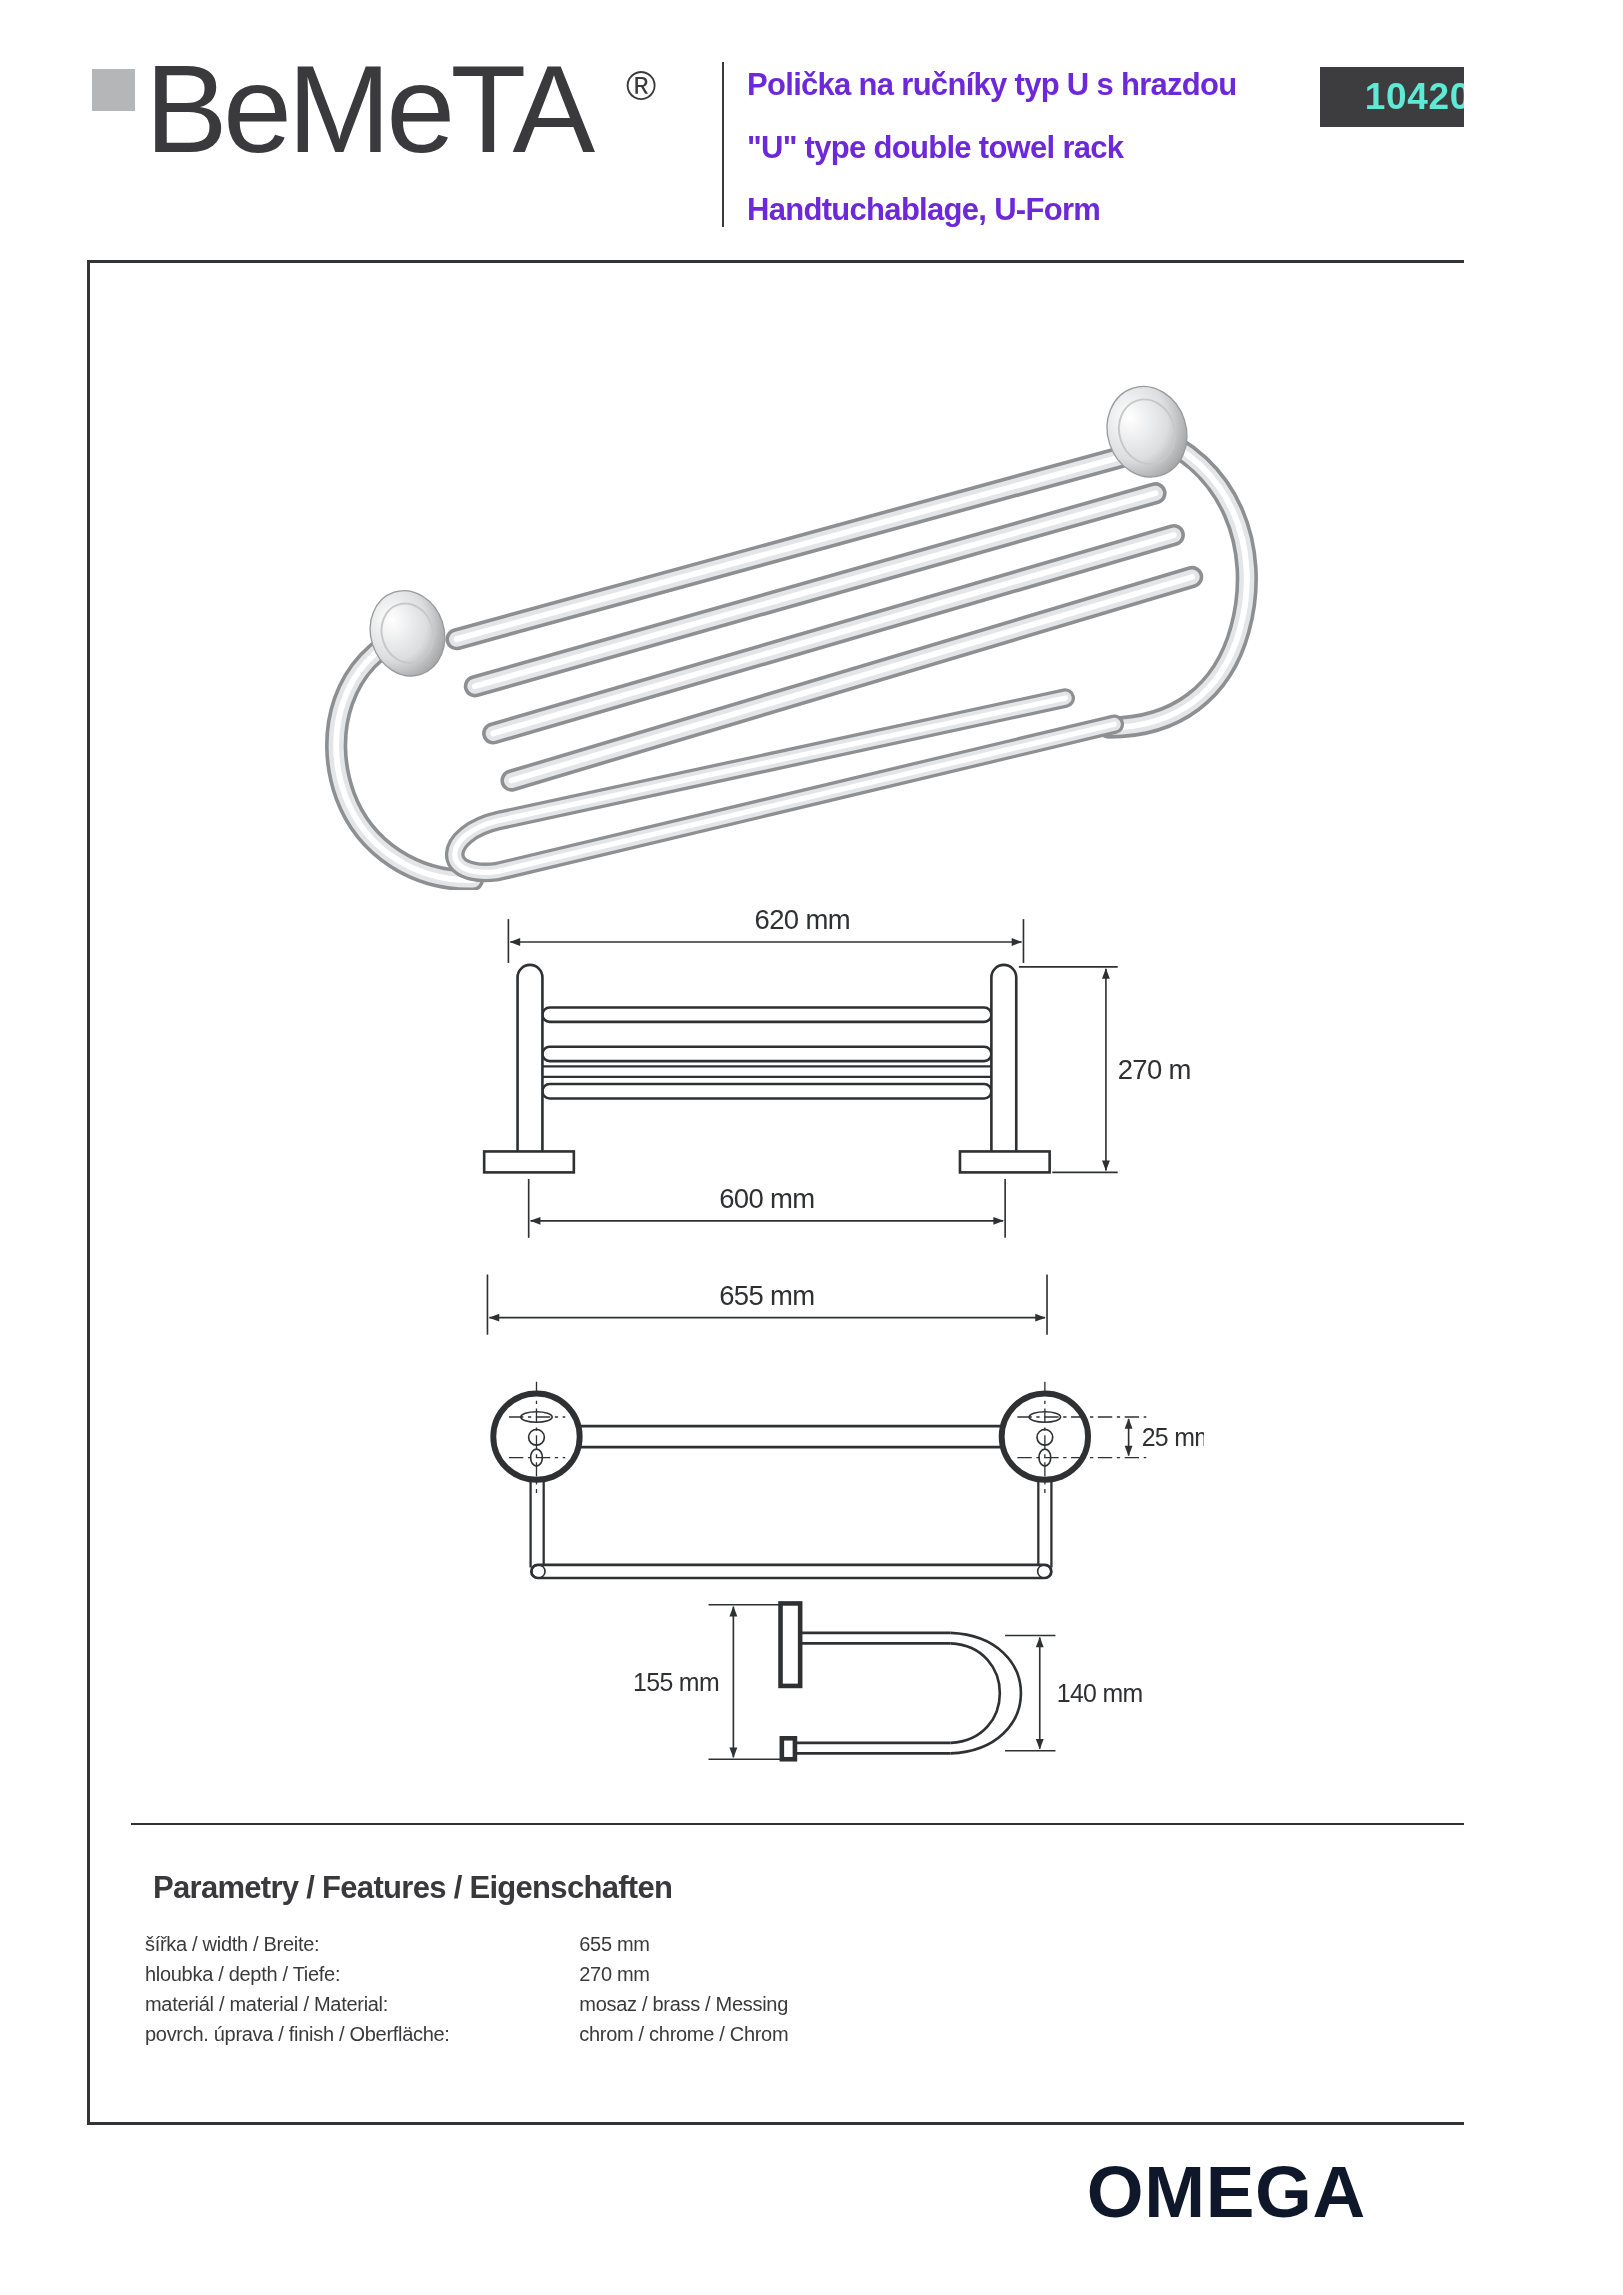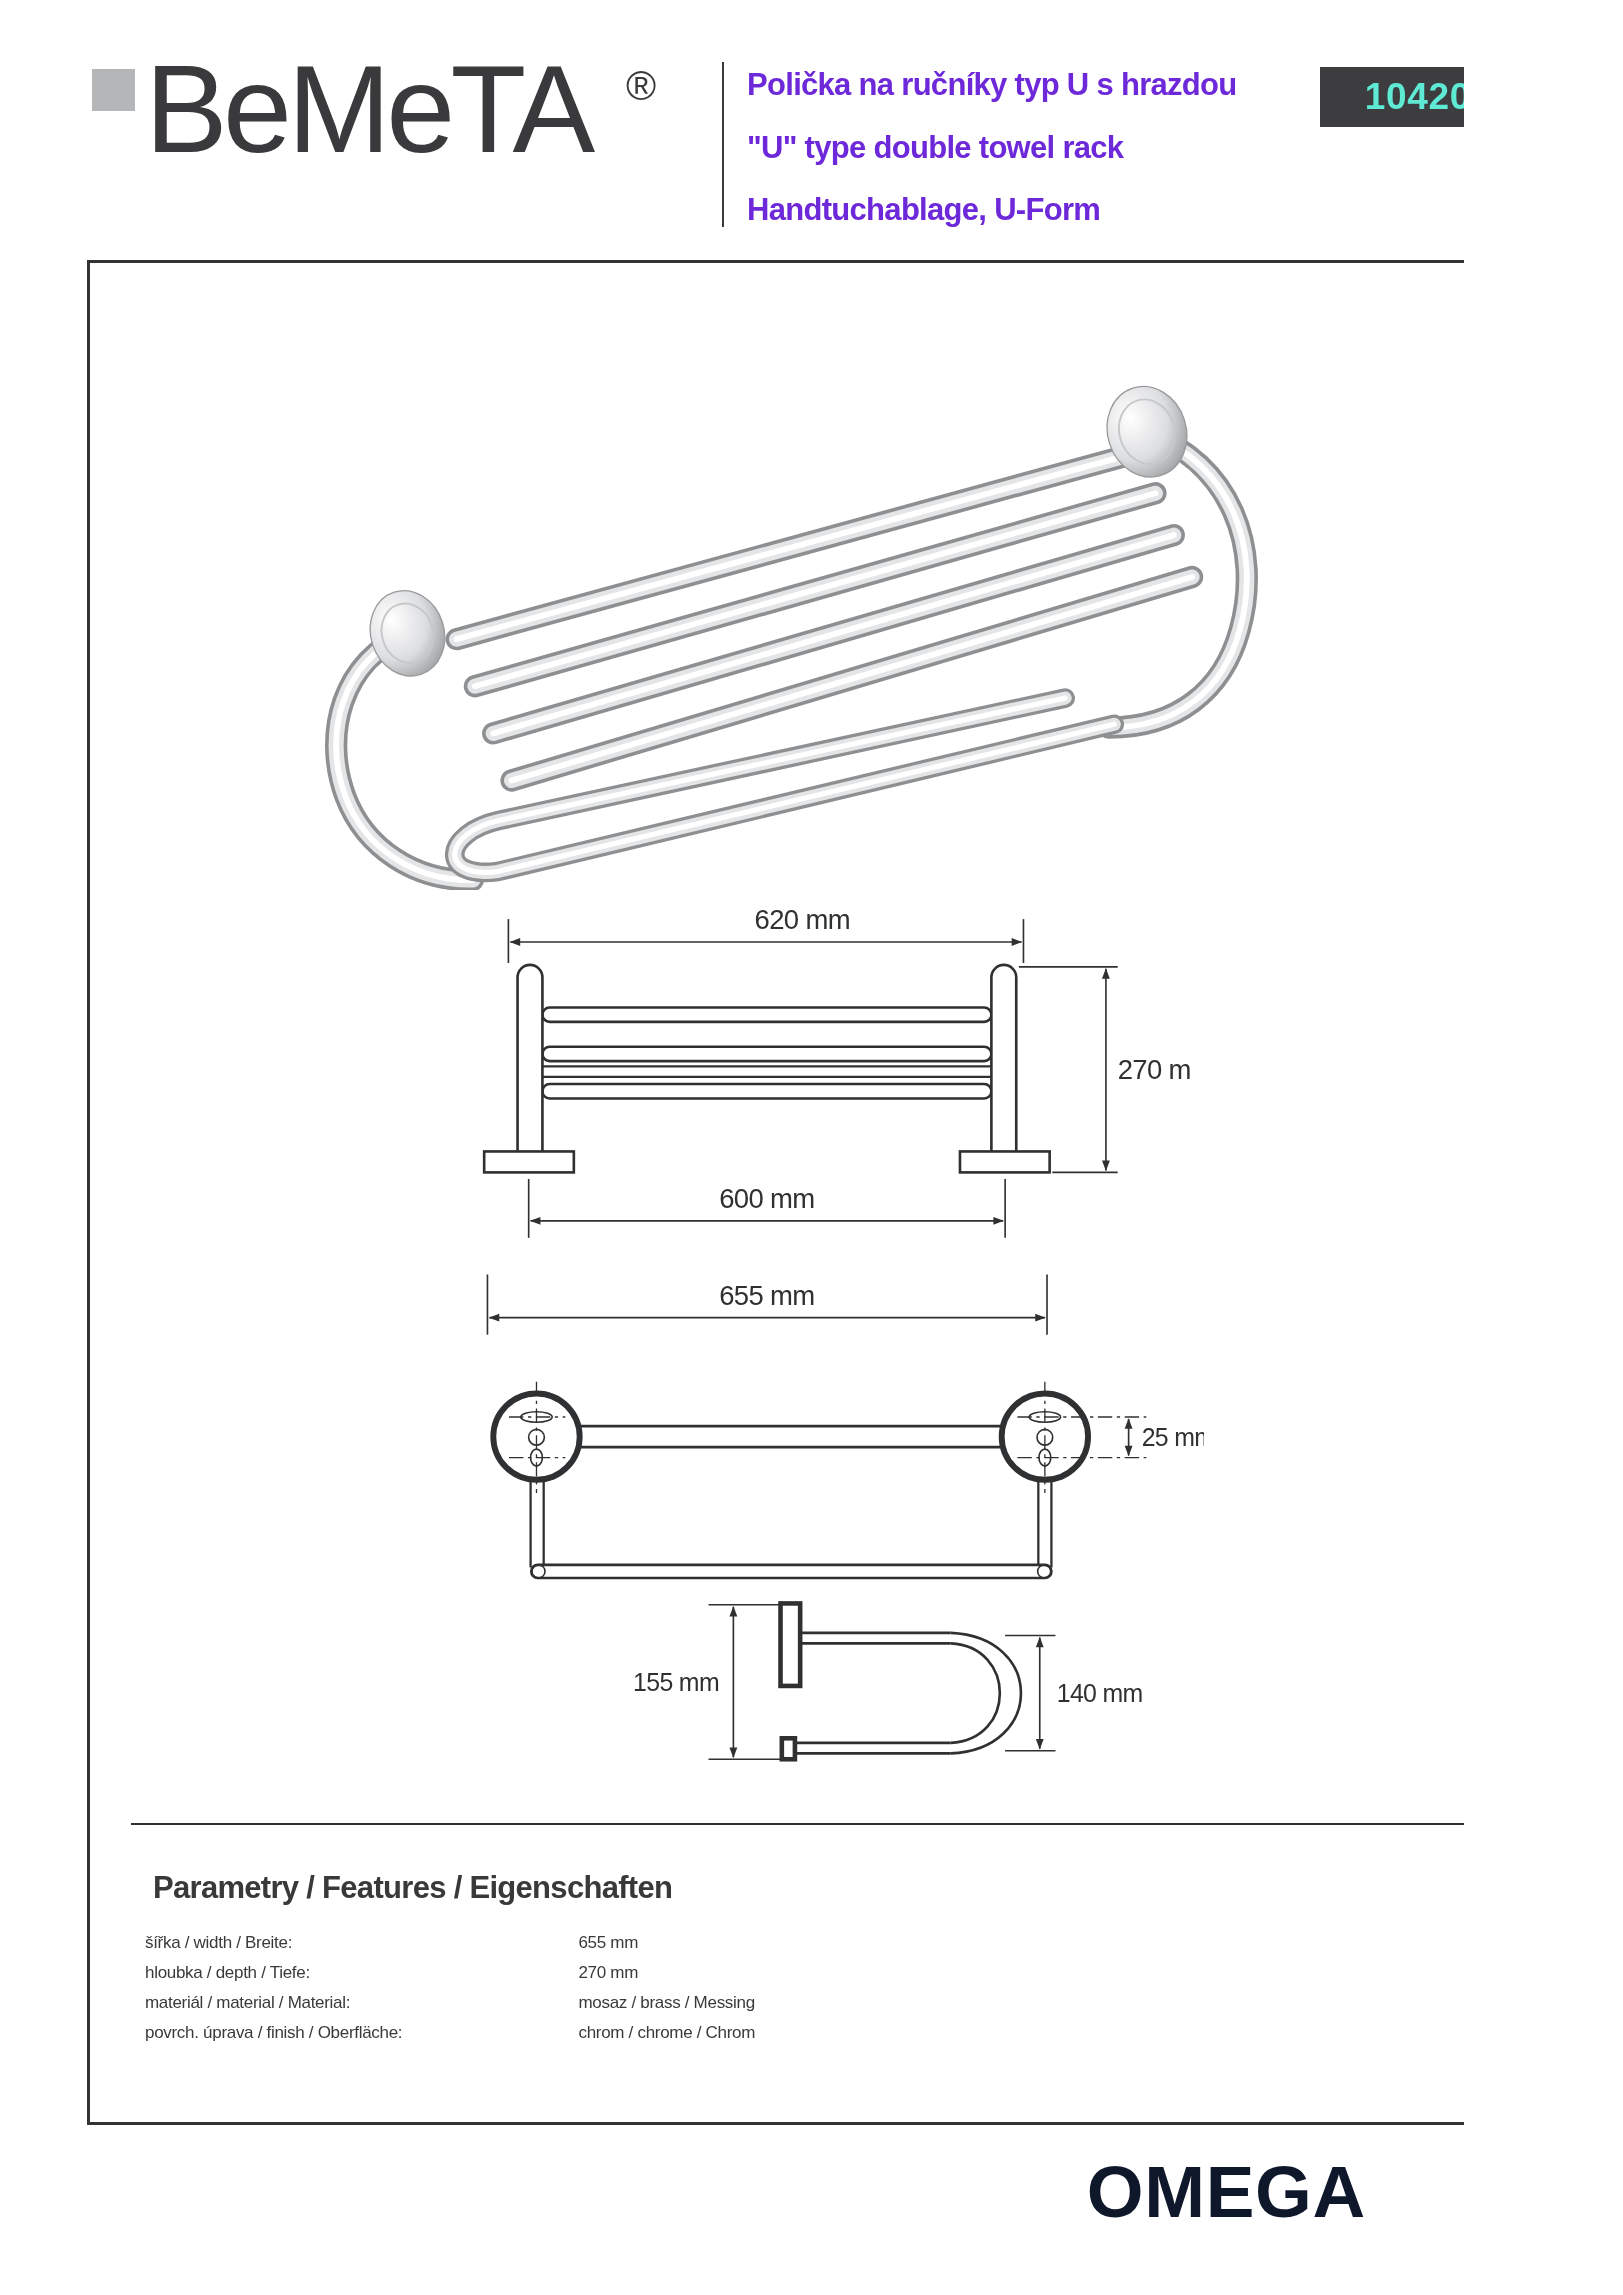--- a/index.html
+++ b/index.html
@@ -25,21 +25,21 @@
     color:#5eead4; font-size:37px; font-weight:700; letter-spacing:0.7px;
     display:flex; align-items:center; justify-content:center;
   }
   
   .content-box { position:absolute; left:87px; top:260px; width:1442px; height:1865px; border:3.3px solid #333436; background:#ffffff; }
   .abs-svg { position:absolute; }
   .separator { position:absolute; left:131px; top:1823px; width:1355px; height:2px; background:#2f3032; }
   
   .params-heading { position:absolute; left:145px; top:1870px; font-size:31px; font-weight:700; letter-spacing:-0.7px; color:#39393b;margin-left:8px; }
   .params-rows { position:absolute; left:145px; top:1933px; }
-  .param-row { height:30px; font-size:17px; letter-spacing:-0.3px; color:#3a3a3c; white-space:nowrap; }
+  .param-row { height:30px; font-size:20px; letter-spacing:-0.3px; color:#3a3a3c; white-space:nowrap; }
   .param-label { display:inline-block; width:429px; }
   .param-value { display:inline-block; }
   
   .omega { position:absolute; right:98px; top:2150px; font-size:73px; font-weight:700; letter-spacing:0.7px; color:#0f172a; }
   
   .ln   { stroke:#2f3032; stroke-width:4; fill:none; }
   .lnb  { stroke:#2f3032; stroke-width:9; fill:#ffffff; }
   .lnp  { stroke:#2f3032; stroke-width:7; fill:#ffffff; }
   .shape{ stroke:#2f3032; stroke-width:4; fill:#ffffff; }
   .thin { stroke:#2f3032; stroke-width:3.5; fill:none; }

